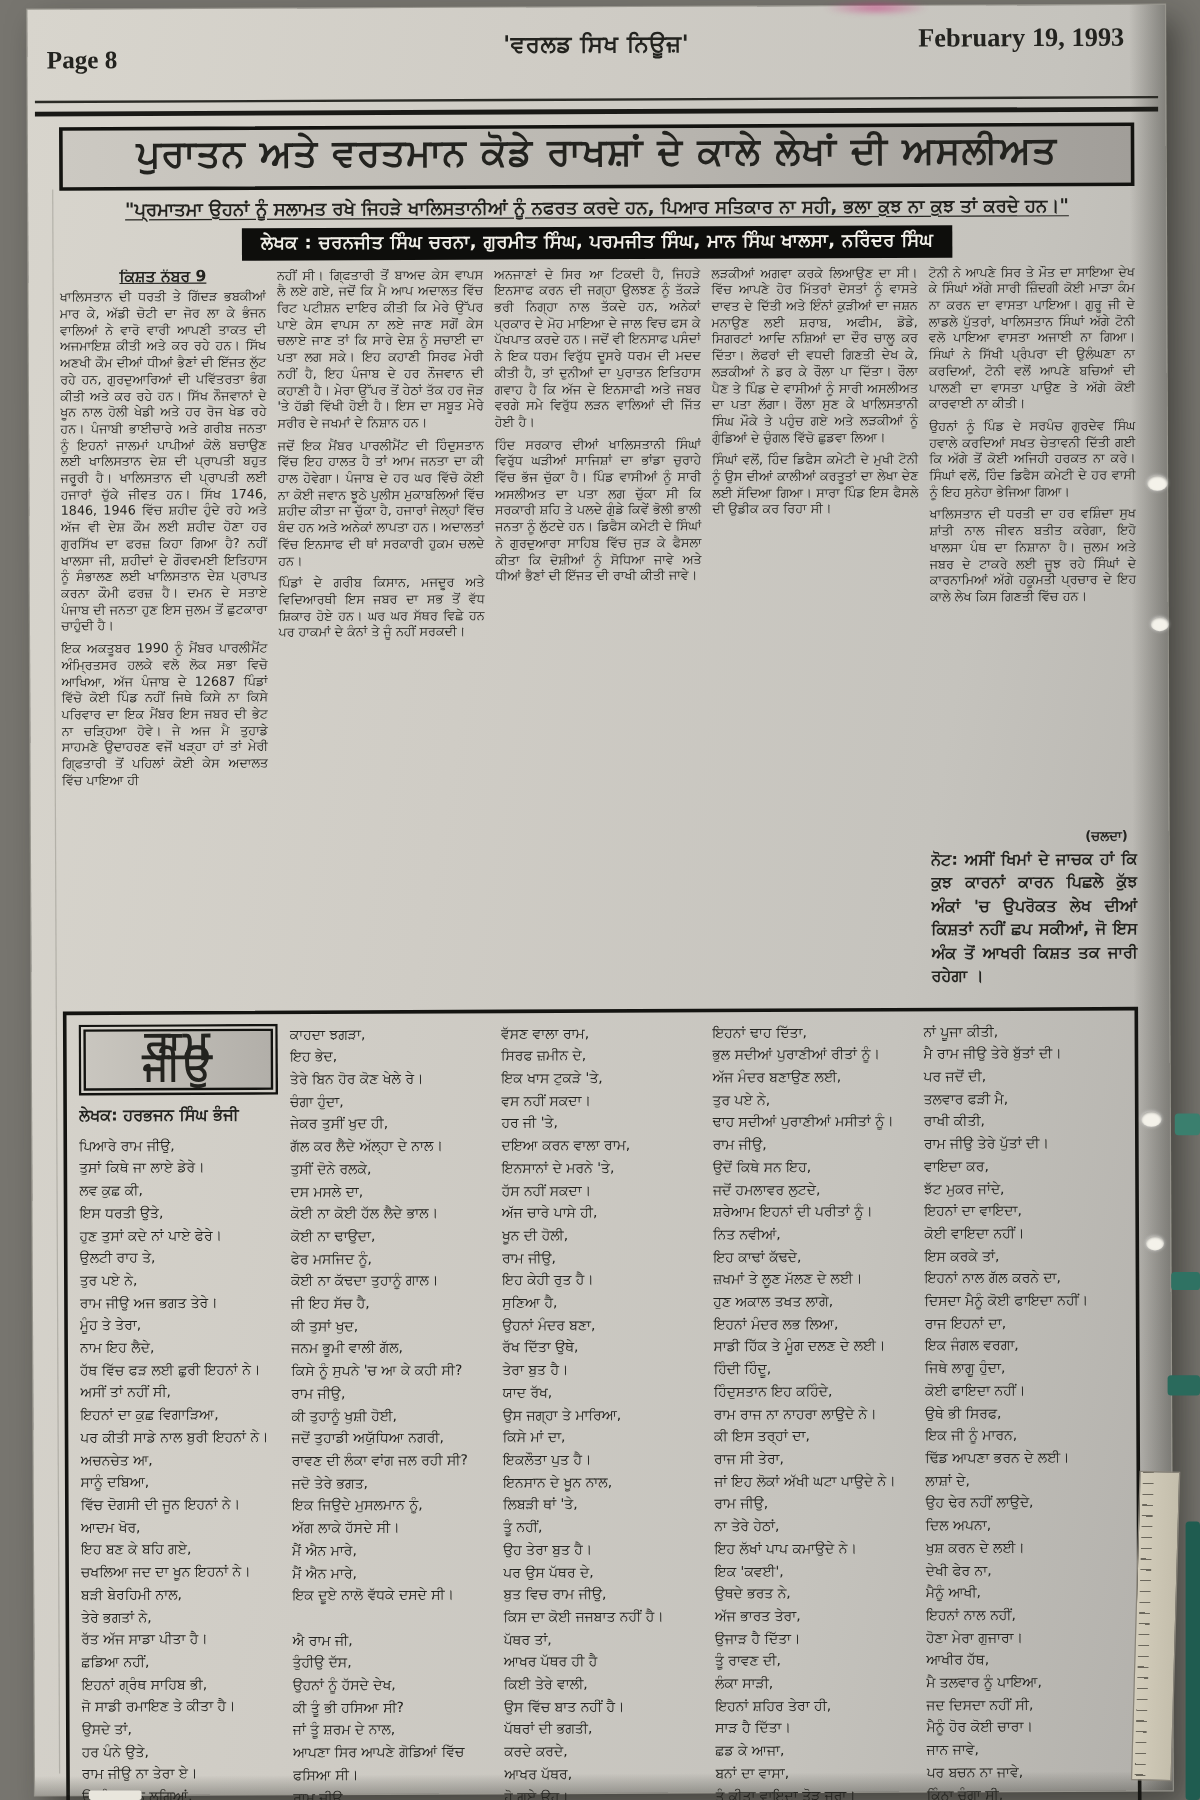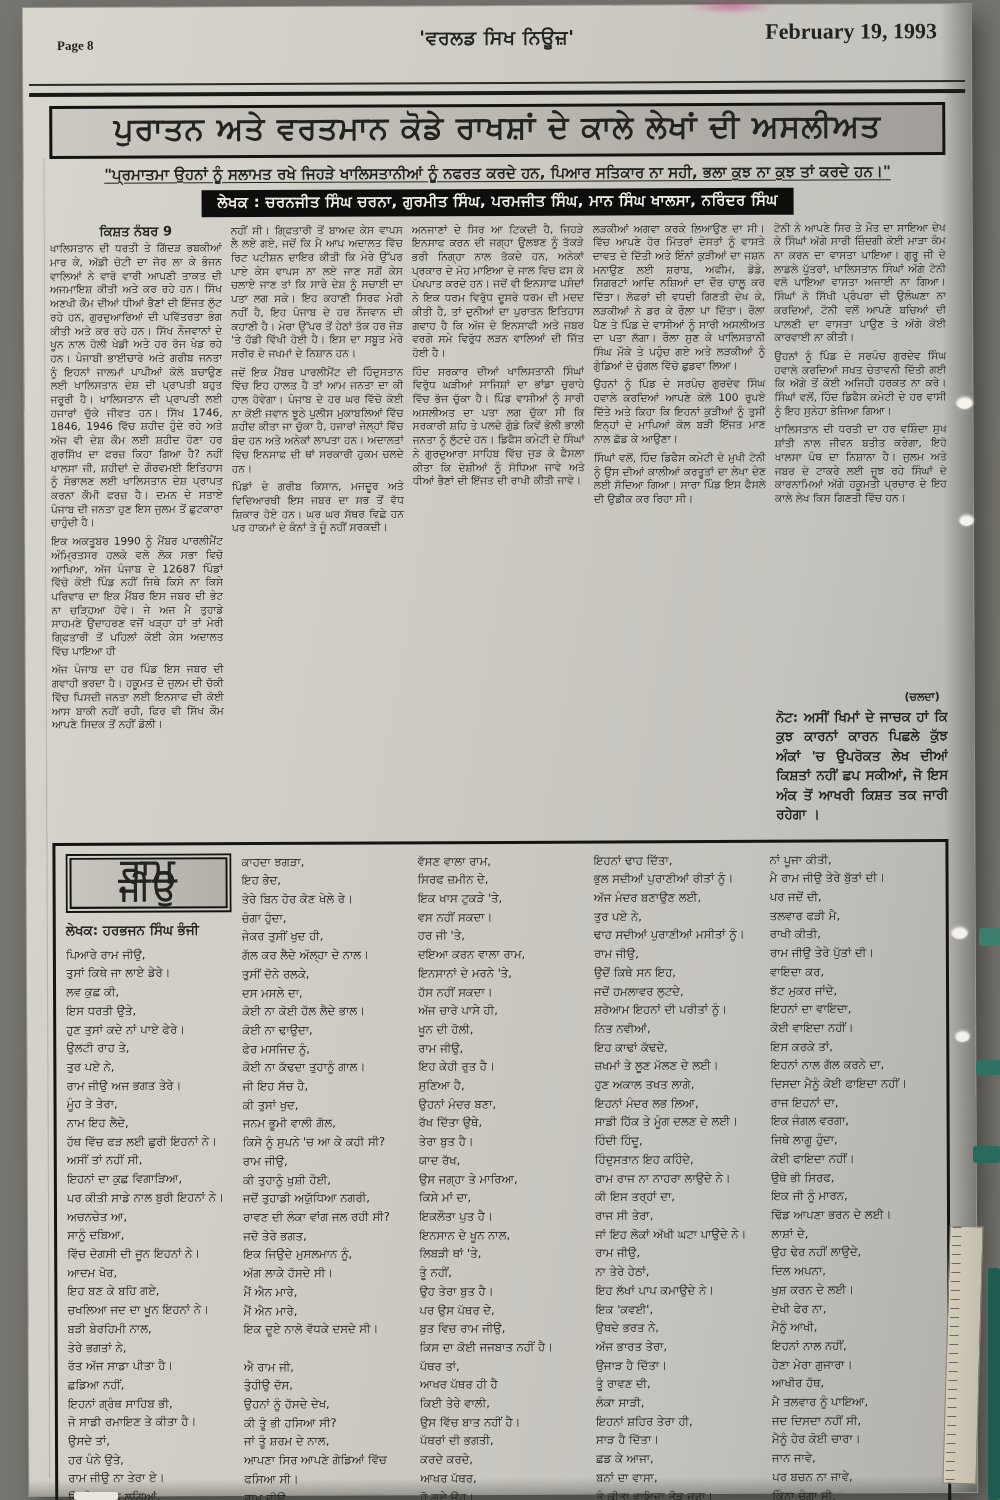--- a/index.html
+++ b/index.html
@@ -10,22 +10,22 @@
     box-shadow:0 0 0 1px #96948c,10px 12px 26px rgba(22,22,18,.5);
     transform:rotate(-0.25deg);transform-origin:50% 50%;color:#23231f;}
   .paper::after{content:"";position:absolute;right:0;top:0;bottom:0;width:30px;
     background:linear-gradient(90deg,rgba(40,40,35,0),rgba(40,40,35,.40));pointer-events:none;}
   .paper::before{content:"";position:absolute;left:0;right:0;bottom:0;height:16px;
     background:linear-gradient(0deg,rgba(40,40,35,.30),rgba(40,40,35,0));pointer-events:none;}
   .crease{position:absolute;left:20px;top:150px;bottom:18px;width:1px;background:rgba(60,60,52,.22);}
 
   
   .hdr{position:relative;height:62px;padding-top:14px;}
-  .hdr .pg{position:absolute;left:34px;top:30px;font-family:"Liberation Serif",serif;
-    font-weight:bold;font-size:13px;}
+  .hdr .pg{position:absolute;left:16px;top:30px;font-family:"Liberation Serif",serif;
+    font-weight:bold;font-size:21px;}
   .hdr .mast{position:absolute;left:0;right:0;top:20px;text-align:center;
     font-weight:bold;font-size:19px;letter-spacing:.5px;}
   .hdr .date{position:absolute;right:34px;top:14px;font-family:"Liberation Serif",serif;
     font-weight:bold;font-size:22px;}
   .rule{margin:0 6px;height:7px;border-top:2px solid #2b2b26;border-bottom:4px solid #191916;}
 
   
   .hbox{margin:9px 26px 0;border:3px solid #131310;
     background:linear-gradient(90deg,#ccc9c2 0%,#b9b6b0 55%,#a19e99 100%);
     text-align:center;padding:3px 8px 8px;}
@@ -33,21 +33,21 @@
   .sub{margin:7px 30px 0;text-align:center;font-weight:bold;font-size:15px;}
   .sub span{text-decoration:underline;text-underline-offset:3px;}
   .byline{margin:7px auto 0;display:table;background:#0e0e0c;color:#f1efe8;
     font-weight:bold;font-size:15px;padding:3px 16px 6px;letter-spacing:.3px;}
 
   
   .cols{margin:7px 26px 0;display:flex;gap:9px;height:608px;overflow:hidden;}
   .acol{flex:1;min-width:0;overflow:hidden;text-align:justify;
     font-size:10.6px;line-height:13.7px;}
   .acol p{margin:0 0 5px;}
-  .installment{text-align:center;font-weight:bold;font-size:13px;margin:0 0 4px;}
+  .installment{text-align:center;font-weight:bold;font-size:13px;margin:0 0 4px;text-decoration:underline;}
   .col5{display:flex;flex-direction:column;}
   .col5 .fill{flex:1;overflow:hidden;text-align:justify;}
   .chalda{text-align:right;font-weight:bold;font-size:11px;margin:1px 8px 3px 0;}
   .note{font-weight:bold;font-size:13.4px;line-height:19.5px;margin:4px 0 2px;text-align:justify;}
 
   
   .pbox{margin:10px 26px 0;height:664px;border:3px solid #141411;
     padding:8px 10px;display:flex;gap:10px;overflow:hidden;}
   .pcol{flex:1;min-width:0;overflow:hidden;font-size:11.6px;line-height:18.7px;}
   .pline{white-space:nowrap;overflow:hidden;min-height:18.7px;}
@@ -100,35 +100,33 @@
       <span>"ਪ੍ਰਮਾਤਮਾ ਉਹਨਾਂ ਨੂੰ ਸਲਾਮਤ ਰਖੇ ਜਿਹੜੇ ਖਾਲਿਸਤਾਨੀਆਂ ਨੂੰ ਨਫਰਤ ਕਰਦੇ ਹਨ, ਪਿਆਰ ਸਤਿਕਾਰ ਨਾ ਸਹੀ, ਭਲਾ ਕੁਝ ਨਾ ਕੁਝ ਤਾਂ ਕਰਦੇ ਹਨ।"</span>
     </div>
     <div class="byline">ਲੇਖਕ : ਚਰਨਜੀਤ ਸਿੰਘ ਚਰਨਾ,  ਗੁਰਮੀਤ ਸਿੰਘ, ਪਰਮਜੀਤ ਸਿੰਘ, ਮਾਨ ਸਿੰਘ ਖਾਲਸਾ, ਨਰਿੰਦਰ ਸਿੰਘ</div>
 
     <div class="cols">
       <div class="acol">
         <div class="installment">ਕਿਸ਼ਤ ਨੰਬਰ 9</div>
         <div>
             <p>ਖਾਲਿਸਤਾਨ ਦੀ ਧਰਤੀ ਤੇ ਗਿੱਦੜ ਭਬਕੀਆਂ ਮਾਰ ਕੇ, ਅੱਡੀ ਚੋਟੀ ਦਾ ਜੋਰ ਲਾ ਕੇ ਭੰਜਨ ਵਾਲਿਆਂ ਨੇ ਵਾਰੋ ਵਾਰੀ ਆਪਣੀ ਤਾਕਤ ਦੀ ਅਜਮਾਇਸ਼ ਕੀਤੀ ਅਤੇ ਕਰ ਰਹੇ ਹਨ। ਸਿੱਖ ਅਣਖੀ ਕੌਮ ਦੀਆਂ ਧੀਆਂ ਭੈਣਾਂ ਦੀ ਇੱਜਤ ਲੁੱਟ ਰਹੇ ਹਨ, ਗੁਰਦੁਆਰਿਆਂ ਦੀ ਪਵਿੱਤਰਤਾ ਭੰਗ ਕੀਤੀ ਅਤੇ ਕਰ ਰਹੇ ਹਨ। ਸਿੱਖ ਨੌਜਵਾਨਾਂ ਦੇ ਖੂਨ ਨਾਲ ਹੋਲੀ ਖੇਡੀ ਅਤੇ ਹਰ ਰੋਜ ਖੇਡ ਰਹੇ ਹਨ। ਪੰਜਾਬੀ ਭਾਈਚਾਰੇ ਅਤੇ ਗਰੀਬ ਜਨਤਾ ਨੂੰ ਇਹਨਾਂ ਜਾਲਮਾਂ ਪਾਪੀਆਂ ਕੋਲੋ ਬਚਾਉਣ ਲਈ ਖਾਲਿਸਤਾਨ ਦੇਸ਼ ਦੀ ਪ੍ਰਾਪਤੀ ਬਹੁਤ ਜਰੂਰੀ ਹੈ। ਖਾਲਿਸਤਾਨ ਦੀ ਪ੍ਰਾਪਤੀ ਲਈ ਹਜਾਰਾਂ ਚੁੱਕੇ ਜੀਵਤ ਹਨ। ਸਿੱਖ 1746, 1846, 1946 ਵਿੱਚ ਸ਼ਹੀਦ ਹੁੰਦੇ ਰਹੇ ਅਤੇ ਅੱਜ ਵੀ ਦੇਸ਼ ਕੌਮ ਲਈ ਸ਼ਹੀਦ ਹੋਣਾ ਹਰ ਗੁਰਸਿੱਖ ਦਾ ਫਰਜ਼ ਕਿਹਾ ਗਿਆ ਹੈ? ਨਹੀਂ ਖਾਲਸਾ ਜੀ, ਸ਼ਹੀਦਾਂ ਦੇ ਗੌਰਵਮਈ ਇਤਿਹਾਸ ਨੂੰ ਸੰਭਾਲਣ ਲਈ ਖਾਲਿਸਤਾਨ ਦੇਸ਼ ਪ੍ਰਾਪਤ ਕਰਨਾ ਕੌਮੀ ਫਰਜ਼ ਹੈ। ਦਮਨ ਦੇ ਸਤਾਏ ਪੰਜਾਬ ਦੀ ਜਨਤਾ ਹੁਣ ਇਸ ਜੁਲਮ ਤੋਂ ਛੁਟਕਾਰਾ ਚਾਹੁੰਦੀ ਹੈ।</p>
             <p>ਇਕ ਅਕਤੂਬਰ 1990 ਨੂੰ ਮੈਂਬਰ ਪਾਰਲੀਮੈਂਟ ਅੰਮ੍ਰਿਤਸਰ ਹਲਕੇ ਵਲੋ ਲੋਕ ਸਭਾ ਵਿਚੋ ਆਖਿਆ, ਅੱਜ ਪੰਜਾਬ ਦੇ 12687 ਪਿੰਡਾਂ ਵਿੱਚੋ ਕੋਈ ਪਿੰਡ ਨਹੀਂ ਜਿਥੇ ਕਿਸੇ ਨਾ ਕਿਸੇ ਪਰਿਵਾਰ ਦਾ ਇਕ ਮੈਂਬਰ ਇਸ ਜਬਰ ਦੀ ਭੇਟ ਨਾ ਚੜ੍ਹਿਆ ਹੋਵੇ। ਜੇ ਅਜ ਮੈ ਤੁਹਾਡੇ ਸਾਹਮਣੇ ਉਦਾਹਰਣ ਵਜੋਂ ਖੜ੍ਹਾ ਹਾਂ ਤਾਂ ਮੇਰੀ ਗਿ੍ਫਤਾਰੀ ਤੋਂ ਪਹਿਲਾਂ ਕੋਈ ਕੇਸ ਅਦਾਲਤ ਵਿੱਚ ਪਾਇਆ ਹੀ</p>
-            <p>ਅੱਜ ਪੰਜਾਬ ਦਾ ਹਰ ਪਿੰਡ ਇਸ ਜਬਰ ਦੀ ਗਵਾਹੀ ਭਰਦਾ ਹੈ। ਹਕੂਮਤ ਦੇ ਜੁਲਮ ਦੀ ਚੱਕੀ ਵਿੱਚ ਪਿਸਦੀ ਜਨਤਾ ਲਈ ਇਨਸਾਫ ਦੀ ਕੋਈ ਆਸ ਬਾਕੀ ਨਹੀਂ ਰਹੀ, ਫਿਰ ਵੀ ਸਿੱਖ ਕੌਮ ਆਪਣੇ ਸਿਦਕ ਤੋਂ ਨਹੀਂ ਡੋਲੀ।</p>
           </div>
       </div>
       <div class="acol">
           <p>ਨਹੀਂ ਸੀ। ਗਿ੍ਫਤਾਰੀ ਤੋਂ ਬਾਅਦ ਕੇਸ ਵਾਪਸ ਲੈ ਲਏ ਗਏ, ਜਦੋਂ ਕਿ ਮੈ ਆਪ ਅਦਾਲਤ ਵਿੱਚ ਰਿਟ ਪਟੀਸ਼ਨ ਦਾਇਰ ਕੀਤੀ ਕਿ ਮੇਰੇ ਉੱਪਰ ਪਾਏ ਕੇਸ ਵਾਪਸ ਨਾ ਲਏ ਜਾਣ ਸਗੋਂ ਕੇਸ ਚਲਾਏ ਜਾਣ ਤਾਂ ਕਿ ਸਾਰੇ ਦੇਸ਼ ਨੂੰ ਸਚਾਈ ਦਾ ਪਤਾ ਲਗ ਸਕੇ। ਇਹ ਕਹਾਣੀ ਸਿਰਫ ਮੇਰੀ ਨਹੀਂ ਹੈ, ਇਹ ਪੰਜਾਬ ਦੇ ਹਰ ਨੌਜਵਾਨ ਦੀ ਕਹਾਣੀ ਹੈ। ਮੇਰਾ ਉੱਪਰ ਤੋਂ ਹੇਠਾਂ ਤੱਕ ਹਰ ਜੋੜ 'ਤੇ ਹੱਡੀ ਵਿੱਖੀ ਹੋਈ ਹੈ। ਇਸ ਦਾ ਸਬੂਤ ਮੇਰੇ ਸਰੀਰ ਦੇ ਜਖਮਾਂ ਦੇ ਨਿਸ਼ਾਨ ਹਨ।</p>
           <p>ਜਦੋਂ ਇਕ ਮੈਂਬਰ ਪਾਰਲੀਮੈਂਟ ਦੀ ਹਿੰਦੁਸਤਾਨ ਵਿੱਚ ਇਹ ਹਾਲਤ ਹੈ ਤਾਂ ਆਮ ਜਨਤਾ ਦਾ ਕੀ ਹਾਲ ਹੋਵੇਗਾ। ਪੰਜਾਬ ਦੇ ਹਰ ਘਰ ਵਿੱਚੋ ਕੋਈ ਨਾ ਕੋਈ ਜਵਾਨ ਝੂਠੇ ਪੁਲੀਸ ਮੁਕਾਬਲਿਆਂ ਵਿੱਚ ਸ਼ਹੀਦ ਕੀਤਾ ਜਾ ਚੁੱਕਾ ਹੈ, ਹਜਾਰਾਂ ਜੇਲ੍ਹਾਂ ਵਿੱਚ ਬੰਦ ਹਨ ਅਤੇ ਅਨੇਕਾਂ ਲਾਪਤਾ ਹਨ। ਅਦਾਲਤਾਂ ਵਿੱਚ ਇਨਸਾਫ ਦੀ ਥਾਂ ਸਰਕਾਰੀ ਹੁਕਮ ਚਲਦੇ ਹਨ।</p>
           <p>ਪਿੰਡਾਂ ਦੇ ਗਰੀਬ ਕਿਸਾਨ, ਮਜਦੂਰ ਅਤੇ ਵਿਦਿਆਰਥੀ ਇਸ ਜਬਰ ਦਾ ਸਭ ਤੋਂ ਵੱਧ ਸ਼ਿਕਾਰ ਹੋਏ ਹਨ। ਘਰ ਘਰ ਸੱਥਰ ਵਿਛੇ ਹਨ ਪਰ ਹਾਕਮਾਂ ਦੇ ਕੰਨਾਂ ਤੇ ਜੂੰ ਨਹੀਂ ਸਰਕਦੀ।</p>
         </div>
       <div class="acol">
           <p>ਅਨਜਾਣਾਂ ਦੇ ਸਿਰ ਆ ਟਿਕਦੀ ਹੈ, ਜਿਹੜੇ ਇਨਸਾਫ ਕਰਨ ਦੀ ਜਗ੍ਹਾ ਉਲਝਣ ਨੂੰ ਤੱਕੜੇ ਭਰੀ ਨਿਗ੍ਹਾ ਨਾਲ ਤੱਕਦੇ ਹਨ, ਅਨੇਕਾਂ ਪ੍ਰਕਾਰ ਦੇ ਮੋਹ ਮਾਇਆ ਦੇ ਜਾਲ ਵਿਚ ਫਸ ਕੇ ਪੱਖਪਾਤ ਕਰਦੇ ਹਨ। ਜਦੋਂ ਵੀ ਇਨਸਾਫ ਪਸੰਦਾਂ ਨੇ ਇਕ ਧਰਮ ਵਿਰੁੱਧ ਦੂਸਰੇ ਧਰਮ ਦੀ ਮਦਦ ਕੀਤੀ ਹੈ, ਤਾਂ ਦੁਨੀਆਂ ਦਾ ਪੁਰਾਤਨ ਇਤਿਹਾਸ ਗਵਾਹ ਹੈ ਕਿ ਅੱਜ ਦੇ ਇਨਸਾਫੀ ਅਤੇ ਜਬਰ ਵਰਗੇ ਸਮੇ ਵਿਰੁੱਧ ਲੜਨ ਵਾਲਿਆਂ ਦੀ ਜਿੱਤ ਹੋਈ ਹੈ।</p>
           <p>ਹਿੰਦ ਸਰਕਾਰ ਦੀਆਂ ਖਾਲਿਸਤਾਨੀ ਸਿੰਘਾਂ ਵਿਰੁੱਧ ਘੜੀਆਂ ਸਾਜਿਸ਼ਾਂ ਦਾ ਭਾਂਡਾ ਚੁਰਾਹੇ ਵਿੱਚ ਭੱਜ ਚੁੱਕਾ ਹੈ। ਪਿੰਡ ਵਾਸੀਆਂ ਨੂੰ ਸਾਰੀ ਅਸਲੀਅਤ ਦਾ ਪਤਾ ਲਗ ਚੁੱਕਾ ਸੀ ਕਿ ਸਰਕਾਰੀ ਸ਼ਹਿ ਤੇ ਪਲਦੇ ਗੁੰਡੇ ਕਿਵੇਂ ਭੋਲੀ ਭਾਲੀ ਜਨਤਾ ਨੂੰ ਲੁੱਟਦੇ ਹਨ। ਡਿਫੈਸ ਕਮੇਟੀ ਦੇ ਸਿੰਘਾਂ ਨੇ ਗੁਰਦੁਆਰਾ ਸਾਹਿਬ ਵਿੱਚ ਜੁੜ ਕੇ ਫੈਸਲਾ ਕੀਤਾ ਕਿ ਦੋਸ਼ੀਆਂ ਨੂੰ ਸੋਧਿਆ ਜਾਵੇ ਅਤੇ ਧੀਆਂ ਭੈਣਾਂ ਦੀ ਇੱਜਤ ਦੀ ਰਾਖੀ ਕੀਤੀ ਜਾਵੇ।</p>
         </div>
       <div class="acol">
           <p>ਲੜਕੀਆਂ ਅਗਵਾ ਕਰਕੇ ਲਿਆਉਣ ਦਾ ਸੀ। ਵਿੱਚ ਆਪਣੇ ਹੋਰ ਮਿੱਤਰਾਂ ਦੋਸਤਾਂ ਨੂੰ ਵਾਸਤੇ ਦਾਵਤ ਦੇ ਦਿੱਤੀ ਅਤੇ ਇੰਨਾਂ ਕੁੜੀਆਂ ਦਾ ਜਸ਼ਨ ਮਨਾਉਣ ਲਈ ਸ਼ਰਾਬ, ਅਫੀਮ, ਡੋਡੇ, ਸਿਗਰਟਾਂ ਆਦਿ ਨਸ਼ਿਆਂ ਦਾ ਦੌਰ ਚਾਲੂ ਕਰ ਦਿੱਤਾ। ਲੋਫਰਾਂ ਦੀ ਵਧਦੀ ਗਿਣਤੀ ਦੇਖ ਕੇ, ਲੜਕੀਆਂ ਨੇ ਡਰ ਕੇ ਰੌਲਾ ਪਾ ਦਿੱਤਾ। ਰੌਲਾ ਪੈਣ ਤੇ ਪਿੰਡ ਦੇ ਵਾਸੀਆਂ ਨੂੰ ਸਾਰੀ ਅਸਲੀਅਤ ਦਾ ਪਤਾ ਲੱਗਾ। ਰੌਲਾ ਸੁਣ ਕੇ ਖਾਲਿਸਤਾਨੀ ਸਿੰਘ ਮੌਕੇ ਤੇ ਪਹੁੰਚ ਗਏ ਅਤੇ ਲੜਕੀਆਂ ਨੂੰ ਗੁੰਡਿਆਂ ਦੇ ਚੁੰਗਲ ਵਿੱਚੋ ਛੁਡਵਾ ਲਿਆ।</p>
-          <p>ਉਹਨਾਂ ਨੂੰ ਪਿੰਡ ਦੇ ਸਰਪੰਚ ਗੁਰਦੇਵ ਸਿੰਘ ਹਵਾਲੇ ਕਰਦਿਆਂ ਆਪਣੇ ਕੋਲੋ 100 ਰੁਪਏ ਦਿੱਤੇ ਅਤੇ ਕਿਹਾ ਕਿ ਇਹਨਾਂ ਕੁੜੀਆਂ ਨੂੰ ਤੁਸੀਂ ਇਨ੍ਹਾਂ ਦੇ ਮਾਪਿਆਂ ਕੋਲ ਬੜੀ ਇੱਜਤ ਮਾਣ ਨਾਲ ਛੱਡ ਕੇ ਆਉਣਾ।</p>
           <p>ਸਿੰਘਾਂ ਵਲੋਂ, ਹਿੰਦ ਡਿਫੈਸ ਕਮੇਟੀ ਦੇ ਮੁਖੀ ਟੋਨੀ ਨੂੰ ਉਸ ਦੀਆਂ ਕਾਲੀਆਂ ਕਰਤੂਤਾਂ ਦਾ ਲੇਖਾ ਦੇਣ ਲਈ ਸੱਦਿਆ ਗਿਆ। ਸਾਰਾ ਪਿੰਡ ਇਸ ਫੈਸਲੇ ਦੀ ਉਡੀਕ ਕਰ ਰਿਹਾ ਸੀ।</p>
         </div>
       <div class="acol col5">
         <div class="fill">
             <p>ਟੋਨੀ ਨੇ ਆਪਣੇ ਸਿਰ ਤੇ ਮੌਤ ਦਾ ਸਾਇਆ ਦੇਖ ਕੇ ਸਿੰਘਾਂ ਅੱਗੇ ਸਾਰੀ ਜ਼ਿੰਦਗੀ ਕੋਈ ਮਾੜਾ ਕੰਮ ਨਾ ਕਰਨ ਦਾ ਵਾਸਤਾ ਪਾਇਆ। ਗੁਰੂ ਜੀ ਦੇ ਲਾਡਲੇ ਪੁੱਤਰਾਂ, ਖਾਲਿਸਤਾਨ ਸਿੰਘਾਂ ਅੱਗੇ ਟੋਨੀ ਵਲੋ ਪਾਇਆ ਵਾਸਤਾ ਅਜਾਈ ਨਾ ਗਿਆ। ਸਿੰਘਾਂ ਨੇ ਸਿੱਖੀ ਪ੍ਰੰਪਰਾ ਦੀ ਉਲੰਘਣਾ ਨਾ ਕਰਦਿਆਂ, ਟੋਨੀ ਵਲੋਂ ਆਪਣੇ ਬਚਿਆਂ ਦੀ ਪਾਲਣੀ ਦਾ ਵਾਸਤਾ ਪਾਉਣ ਤੇ ਅੱਗੇ ਕੋਈ ਕਾਰਵਾਈ ਨਾ ਕੀਤੀ।</p>
             <p>ਉਹਨਾਂ ਨੂੰ ਪਿੰਡ ਦੇ ਸਰਪੰਚ ਗੁਰਦੇਵ ਸਿੰਘ ਹਵਾਲੇ ਕਰਦਿਆਂ ਸਖਤ ਚੇਤਾਵਨੀ ਦਿੱਤੀ ਗਈ ਕਿ ਅੱਗੇ ਤੋਂ ਕੋਈ ਅਜਿਹੀ ਹਰਕਤ ਨਾ ਕਰੇ। ਸਿੰਘਾਂ ਵਲੋਂ, ਹਿੰਦ ਡਿਫੈਸ ਕਮੇਟੀ ਦੇ ਹਰ ਵਾਸੀ ਨੂੰ ਇਹ ਸੁਨੇਹਾ ਭੇਜਿਆ ਗਿਆ।</p>
             <p>ਖਾਲਿਸਤਾਨ ਦੀ ਧਰਤੀ ਦਾ ਹਰ ਵਸ਼ਿੰਦਾ ਸੁਖ ਸ਼ਾਂਤੀ ਨਾਲ ਜੀਵਨ ਬਤੀਤ ਕਰੇਗਾ, ਇਹੋ ਖਾਲਸਾ ਪੰਥ ਦਾ ਨਿਸ਼ਾਨਾ ਹੈ। ਜੁਲਮ ਅਤੇ ਜਬਰ ਦੇ ਟਾਕਰੇ ਲਈ ਜੂਝ ਰਹੇ ਸਿੰਘਾਂ ਦੇ ਕਾਰਨਾਮਿਆਂ ਅੱਗੇ ਹਕੂਮਤੀ ਪ੍ਰਚਾਰ ਦੇ ਇਹ ਕਾਲੇ ਲੇਖ ਕਿਸ ਗਿਣਤੀ ਵਿੱਚ ਹਨ।</p>
           </div>
         <div class="chalda">(ਚਲਦਾ)</div>
         <p class="note">ਨੋਟ: ਅਸੀਂ ਖਿਮਾਂ ਦੇ ਜਾਚਕ ਹਾਂ ਕਿ ਕੁਝ ਕਾਰਨਾਂ ਕਾਰਨ ਪਿਛਲੇ ਕੁੱਝ ਅੰਕਾਂ 'ਚ ਉਪਰੋਕਤ ਲੇਖ ਦੀਆਂ ਕਿਸ਼ਤਾਂ ਨਹੀਂ ਛਪ ਸਕੀਆਂ, ਜੋ ਇਸ ਅੰਕ ਤੋਂ ਆਖਰੀ ਕਿਸ਼ਤ ਤਕ ਜਾਰੀ ਰਹੇਗਾ ।</p>

